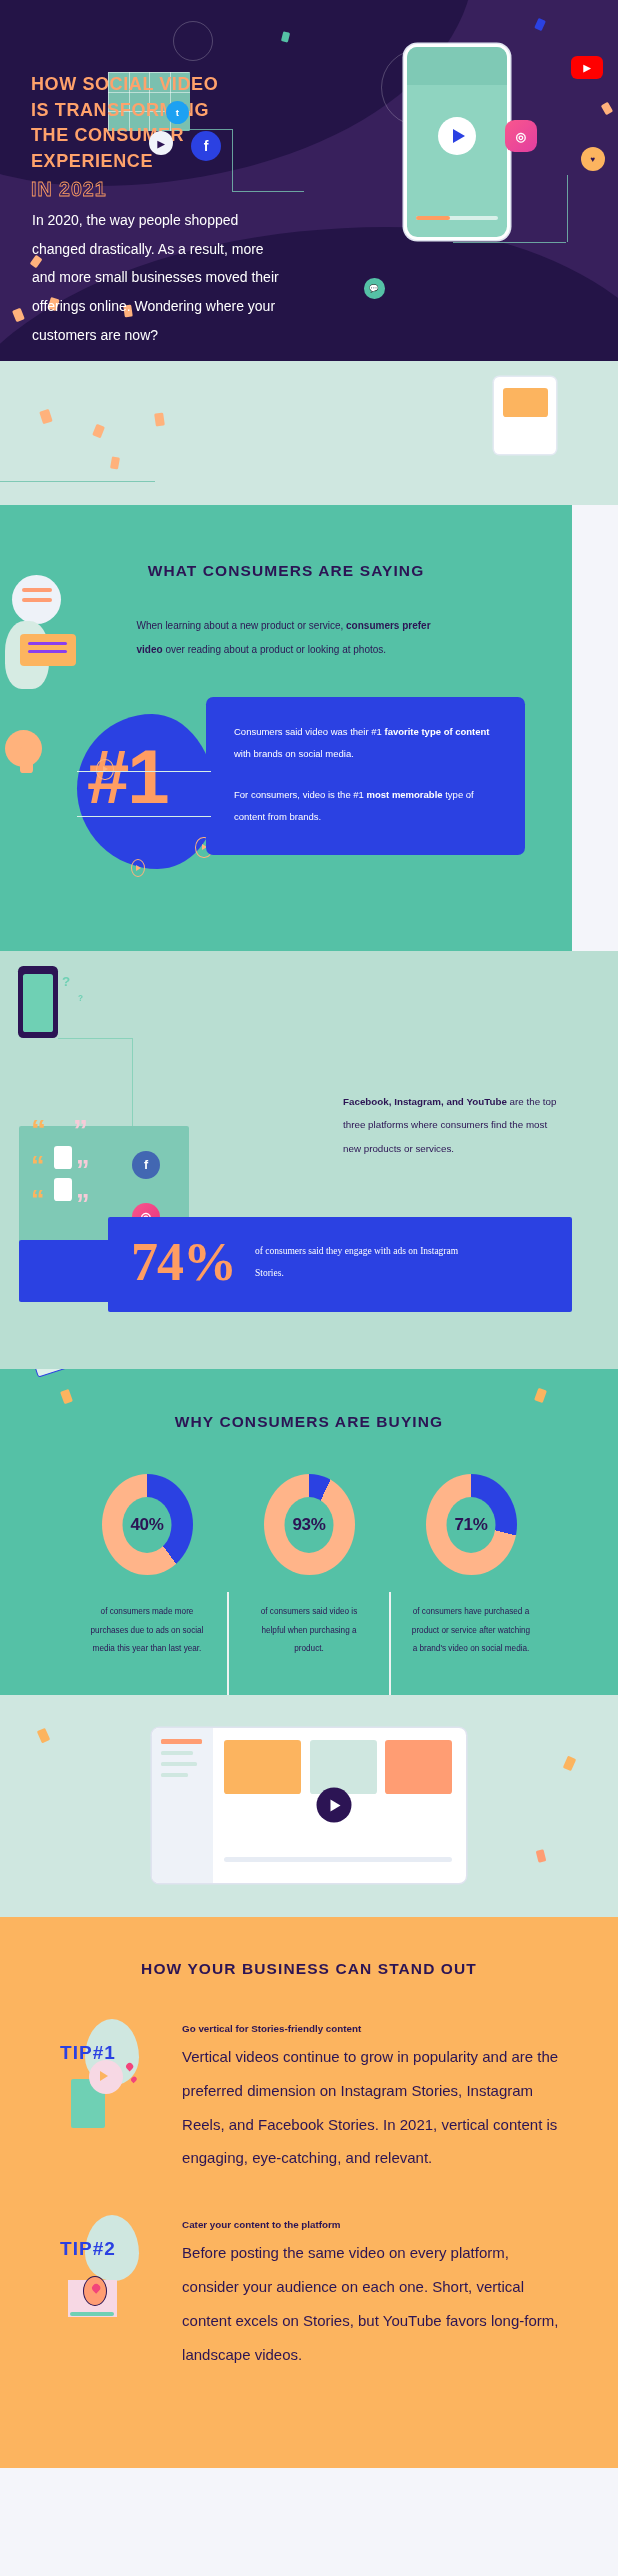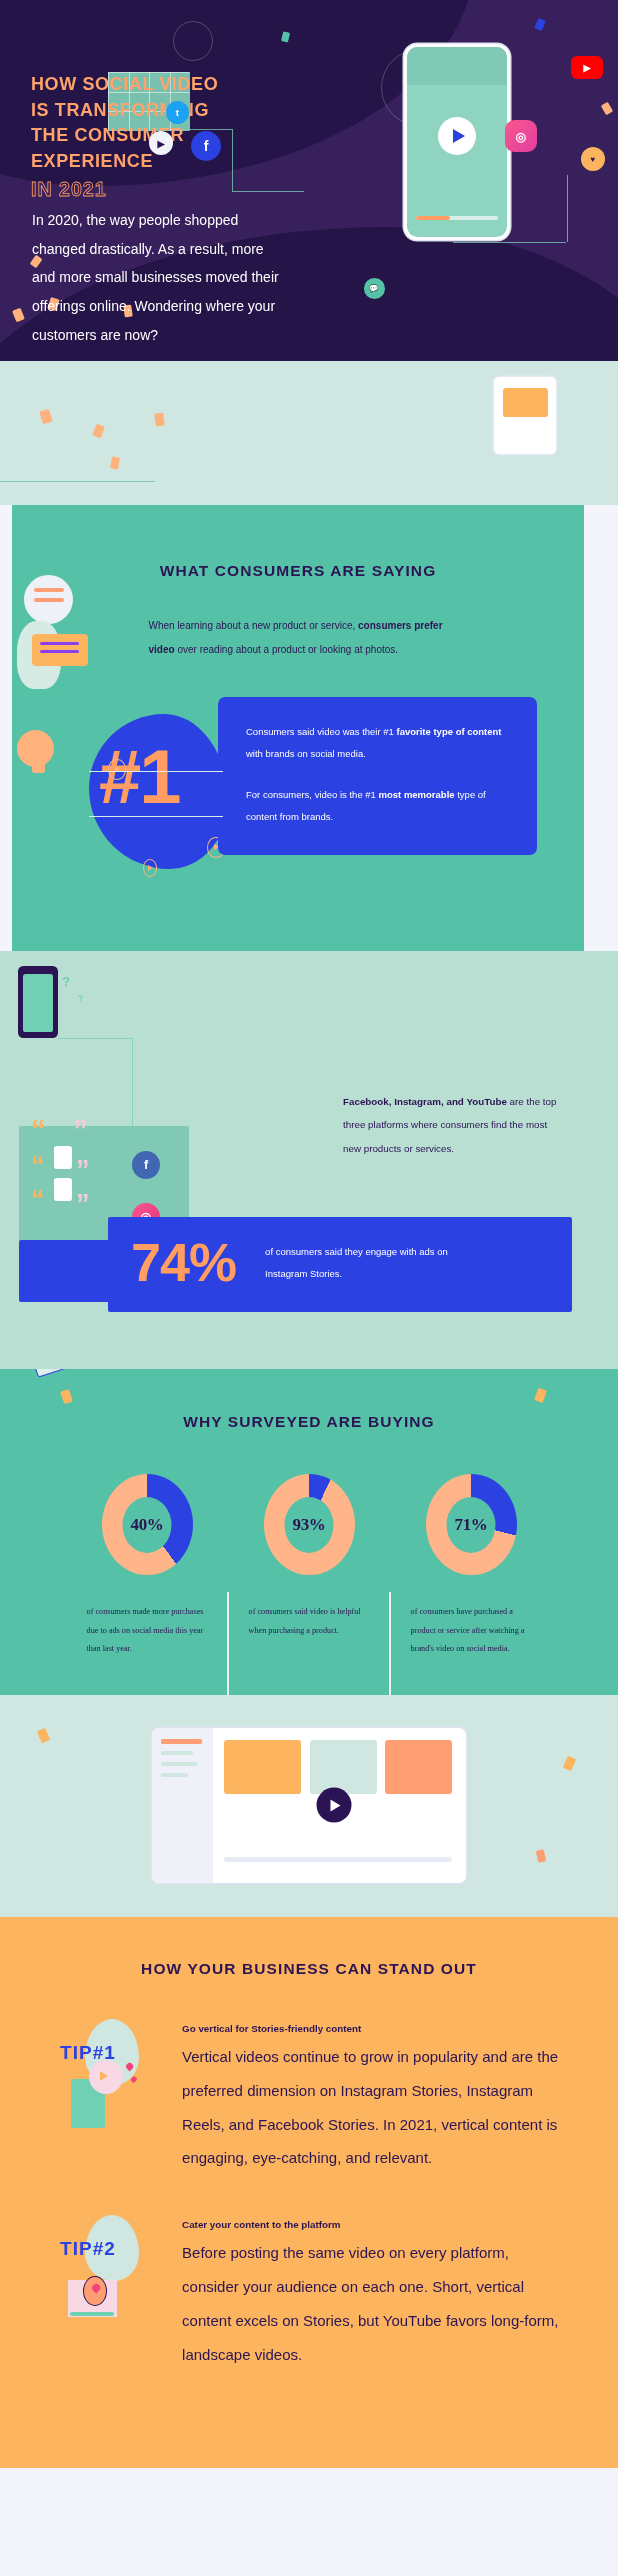--- a/index.html
+++ b/index.html
@@ -163,21 +163,20 @@
     margin: 0 auto;
   }
 
   
   .saying {
     position: relative;
     width: 572px;
     background: #55c1a6;
     padding: 57px 0 31px;
     overflow: hidden;
-    margin-left: 12px;
   }
   .sec-title {
     color: #2c1454;
     font-size: 15.5px;
     font-weight: bold;
     letter-spacing: 1.1px;
     text-align: center;
   }
   .saying-body {
     margin: 34px auto 0;
@@ -241,21 +240,22 @@
   .browsing-body b { font-weight: bold; }
   .seventy-box {
     position: relative;
     margin: 222px 0 0 108px;
     width: 464px;
     background: #2b41e2;
     border-radius: 2.1px;
     padding: 20.6px 26px 24px 23px;
     display: flex;
     align-items: center;
-    gap: 29px;
+    gap: 19px;
+    font-family: Liberation Serif, serif;
   }
   .seventy-num {
     color: #ff9d62;
     font-size: 54px;
     font-weight: bold;
     line-height: .95;
     letter-spacing: -1px;
     white-space: nowrap;
   }
   .seventy-text { color:#fff; font-size: 9.5px; line-height: 2.3; max-width: 211px; }
@@ -269,21 +269,21 @@
   .buying {
     position: relative; width: 618px;
     background: #55c1a6;
     padding: 44px 0 36px;
     overflow: hidden;
   }
   .donuts {
     display: flex; justify-content: center; gap: 33px;
     margin-top: 43px; padding: 0 57px;
   }
-  .donut-col { width: 129px; position: relative; font-family: Liberation Serif, serif; }
+  .donut-col { width: 129px; text-align: center; position: relative; }
   .donut-col + .donut-col::before {
     content:""; position:absolute; left: -17.5px; top: 118px;
     width: 1.5px; height: 124px; background: #eef3f2;
   }
   .donut {
     width: 91px; height: 101px; margin: 0 auto 28px;
     border-radius: 50%;
     position: relative;
   }
   .donut-hole {
@@ -506,21 +506,21 @@
     </div>
 
     <div style="height:57px"></div>
   </section>
 
   <section class="buying">
     <div class="conf" style="position:absolute;left:62px;top:20.6px;width:9.3px;height:13px;background:#fcb45f;transform:rotate(-20deg)"></div>
     <div class="conf" style="position:absolute;left:536px;top:19.6px;width:9.3px;height:13px;background:#fcb45f;transform:rotate(20deg)"></div>
     <div style="position:absolute;left:31px;top:-36px;width:56px;height:37px;background:#dff0ea;border:1.5px solid #2b41e2;border-radius:3.1px;transform:rotate(-18deg)"></div>
 
-    <h2 class="sec-title">WHY SURVEYED ARE BUYING</h2>
+    <h2 class="sec-title">WHY CONSUMERS ARE BUYING</h2>
 
     <div class="donuts">
 
       <div class="donut-col">
         <div class="donut" style="background:conic-gradient(#2b41e2 0deg 144deg, #ffb489 144deg 360deg);">
           <div class="donut-hole">
             <span>40%</span>
           </div>
         </div>
         <div class="donut-cap">of consumers made more purchases due to ads on social media this year than last year.</div>

